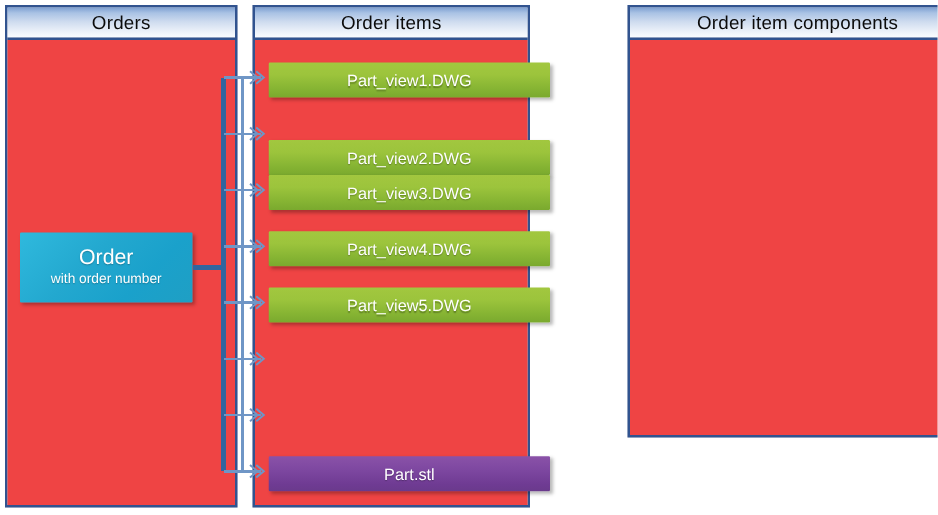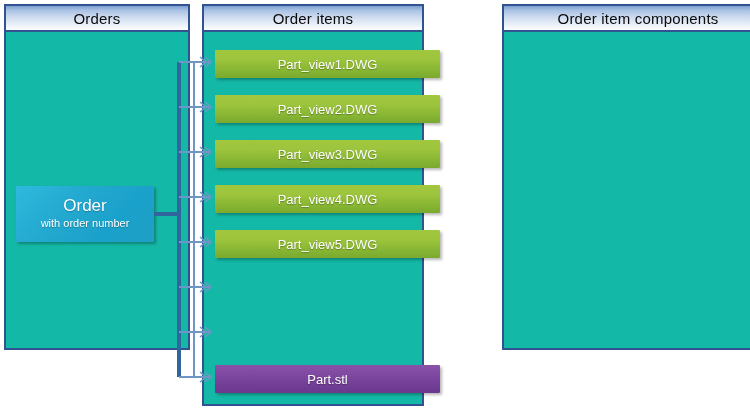--- a/index.html
+++ b/index.html
@@ -46,24 +46,24 @@
     letter-spacing: 0.2px;
     line-height: 1;
     white-space: nowrap;
   }
   .panel-body {
     position: absolute;
     left: 0;
     right: 0;
     top: 26px;
     bottom: 0;
-    background: #14b8a6;
-  }
-
-  #panel-orders      { left: 4px;   top: 4px;  width: 186px; height: 346px; }
+    background: #ef4444;
+  }
+
+  #panel-orders      { left: 4px;   top: 4px;  width: 186px; height: 402px; }
   #panel-order-items { left: 202px; top: 4px;  width: 222px; height: 402px; }
   #panel-components  { left: 502px; top: 4px;  width: 272px; height: 346px; }
 
   
   .node {
     position: absolute;
     box-sizing: border-box;
     display: flex;
     flex-direction: column;
     align-items: center;
@@ -129,21 +129,21 @@
 
 <div class="panel" id="panel-order-items">
   <div class="panel-header">
     <span class="panel-header-text">Order items</span>
   </div>
   <div class="panel-body" id="order-items-body">
 
   <div class="node item-node fill-green" style="top: 18px;">
         <span class="item-label">Part_view1.DWG</span>
       </div>
-      <div class="node item-node fill-green" style="top: 63px;">
+      <div class="node item-node fill-green" style="top: 80px;">
         <span class="item-label">Part_view2.DWG</span>
       </div>
       <div class="node item-node fill-green" style="top: 108px;">
         <span class="item-label">Part_view3.DWG</span>
       </div>
       <div class="node item-node fill-green" style="top: 153px;">
         <span class="item-label">Part_view4.DWG</span>
       </div>
       <div class="node item-node fill-green" style="top: 198px;">
         <span class="item-label">Part_view5.DWG</span>

